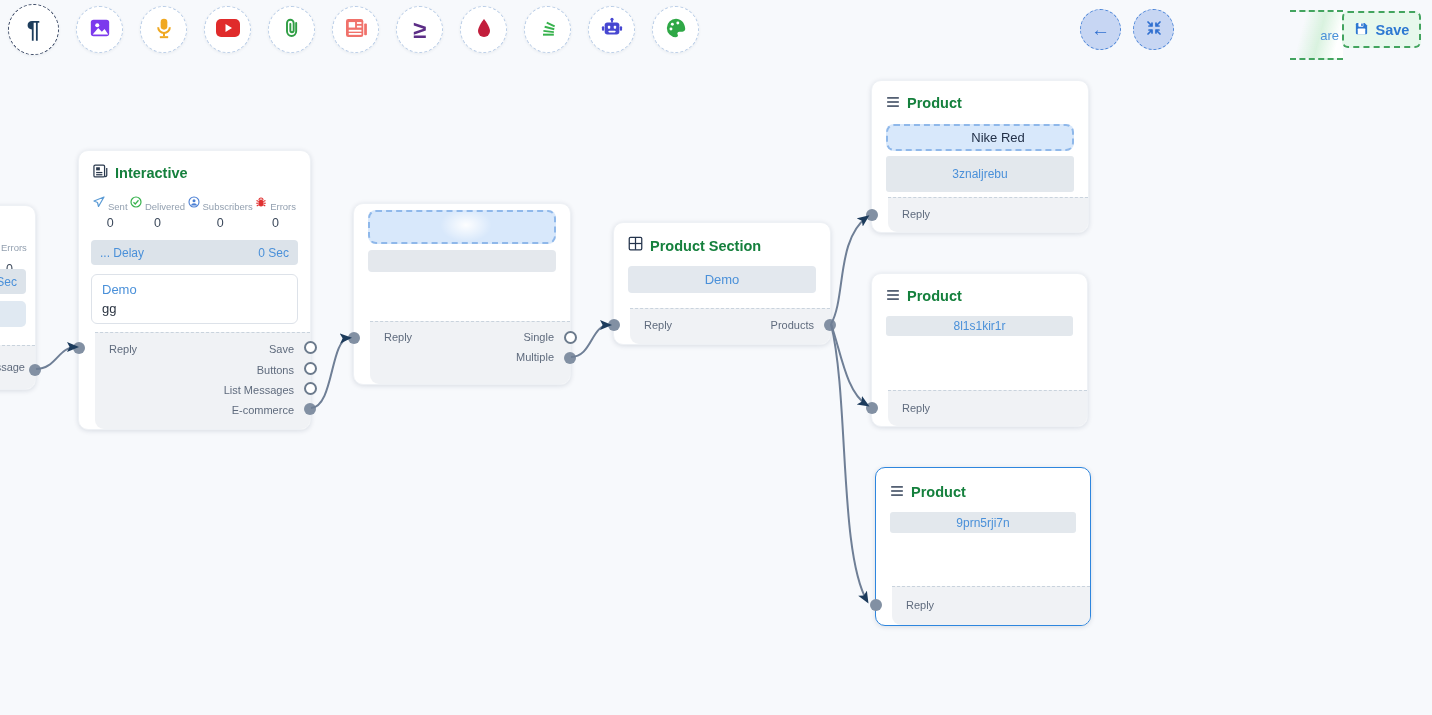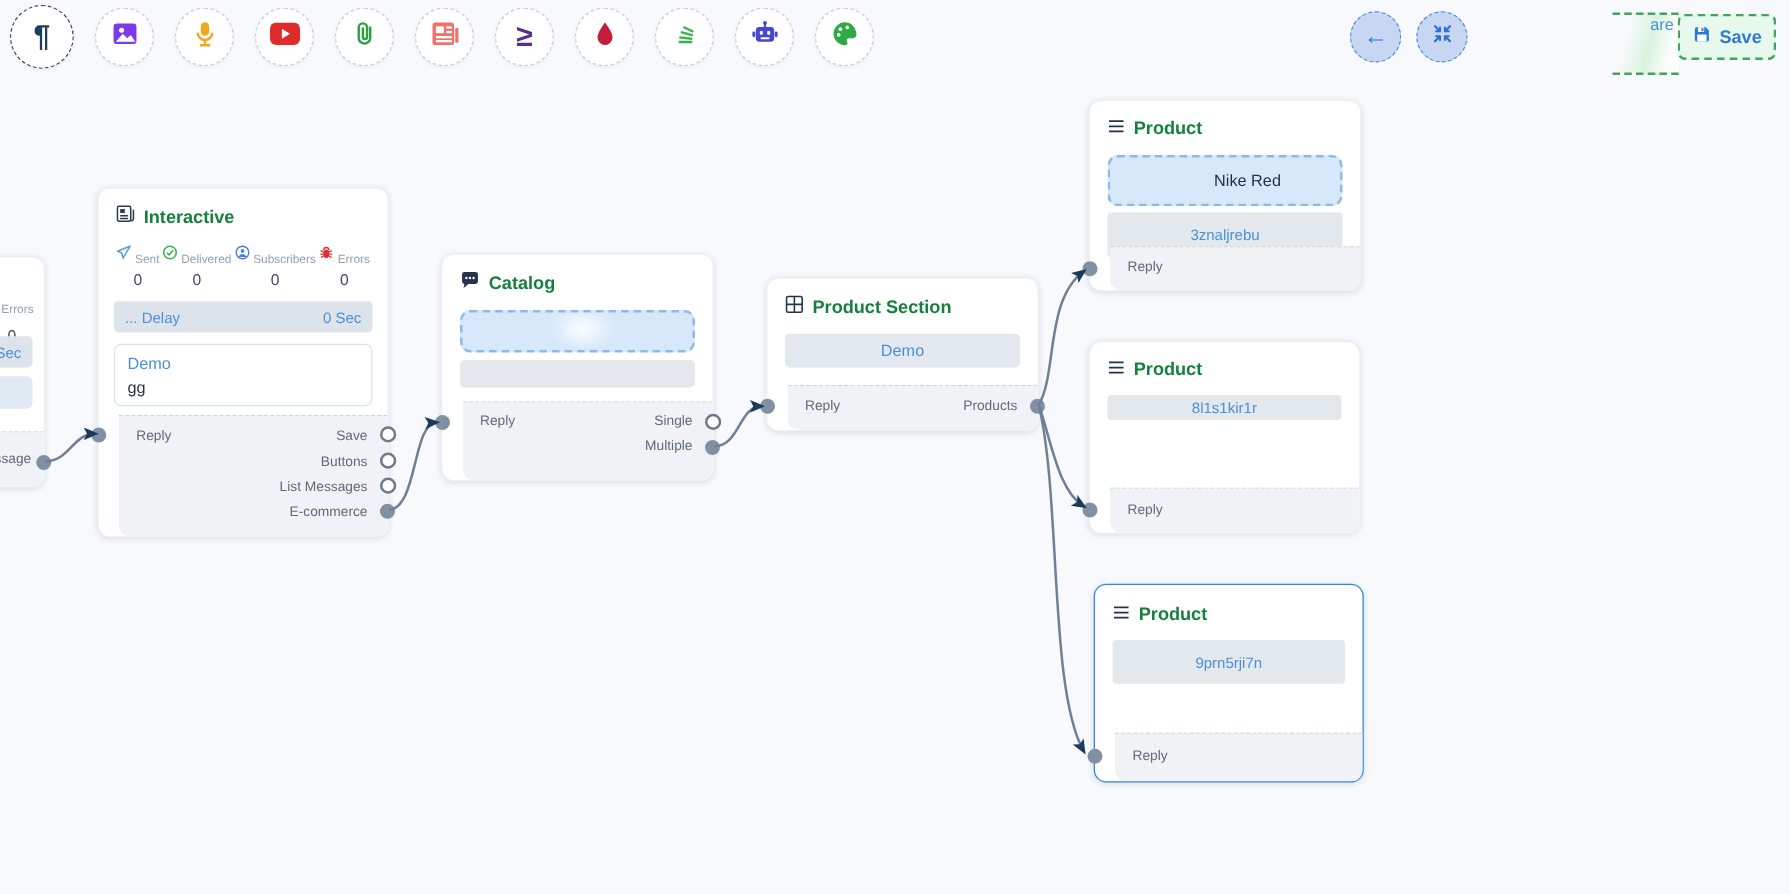--- a/index.html
+++ b/index.html
@@ -21,21 +21,21 @@
   .round-btn {
     position:absolute; width:41px; height:41px; border-radius:50%;
     background:#c7d6f3; border:1.6px dashed #4d86d8;
     display:flex; align-items:center; justify-content:center;
     color:#2f6fd0; z-index:20; cursor:pointer;
   }
   .share-peek {
     position:absolute; left:1290px; top:10px; width:53px; height:50px;
     border-top:2px dashed #43a45f; border-bottom:2px dashed #43a45f;
     background:linear-gradient(105deg, rgba(255,255,255,0) 25%, #d9f2df 55%, rgba(255,255,255,.95) 85%);
-    display:flex; align-items:flex-start; justify-content:flex-end;
+    display:flex; align-items:center; justify-content:flex-end;
     padding-right:4px; color:#4a90d9; font-size:13px; z-index:19; overflow:hidden;
   }
   .save-btn {
     position:absolute; left:1342px; top:11px; width:79px; height:37px;
     background:#e7f8ec; border:2px dashed #43a45f; border-radius:6px;
     display:flex; align-items:center; justify-content:center; gap:7px;
     color:#2e78d2; font-size:14.5px; font-weight:700; z-index:20; cursor:pointer;
   }
 
   
@@ -306,31 +306,20 @@
     <div class="out-row" style="top:71px;">E-commerce</div>
   </div>
   <div class="handle" style="left:-6px; top:191px;"></div>
   <div class="handle-hollow" style="right:-7px; top:190px;"></div>
   <div class="handle-hollow" style="right:-7px; top:211px;"></div>
   <div class="handle-hollow" style="right:-7px; top:231px;"></div>
   <div class="handle" style="right:-6px; top:252px;"></div>
 </div>
 
 <div class="node" style="left:353px; top:203px; width:218px; height:182px;">
-  <div class="node-header">
-    <span>
-      <svg width="16" height="14" viewBox="0 0 24 22">
-          <path d="M2 4 a3 3 0 0 1 3-3 L19 1 a3 3 0 0 1 3 3 L22 13 a3 3 0 0 1 -3 3 L10 16 L4 21 L5 16 a3 3 0 0 1 -3-3 Z" fill="#24344c"></path>
-          <circle cx="7.5" cy="8.5" r="1.5" fill="#fff"></circle>
-          <circle cx="12" cy="8.5" r="1.5" fill="#fff"></circle>
-          <circle cx="16.5" cy="8.5" r="1.5" fill="#fff"></circle>
-        </svg>
-    </span>
-    <span class="node-title">Catalog</span>
-  </div>
   <div class="dashed-blue-box" style="margin:6px 14px 0 14px; height:34px;">
     <div class="smudge"></div>
   </div>
   <div class="gray-pill" style="margin:6px 14px 0 14px; height:22px; background:#e4e8ed;"></div>
   <div class="node-footer" style="height:63px;">
     <div class="reply-label" style="top:9px;">Reply</div>
     <div class="out-row" style="top:9px;">Single</div>
     <div class="out-row" style="top:29px;">Multiple</div>
   </div>
   <div class="handle" style="left:-6px; top:128px;"></div>
@@ -364,21 +353,21 @@
   <div class="node-header">
     <span>
       <svg width="14" height="12" viewBox="0 0 24 20" stroke="#24344c" stroke-width="2.4">
           <line x1="2" y1="3" x2="22" y2="3"></line>
           <line x1="2" y1="10" x2="22" y2="10"></line>
           <line x1="2" y1="17" x2="22" y2="17"></line>
         </svg>
     </span>
     <span class="node-title">Product</span>
   </div>
-  <div class="dashed-blue-box" style="margin:6px 14px 0 14px; height:41px;padding-left:36px;">
+  <div class="dashed-blue-box" style="margin:6px 14px 0 14px; height:27px;padding-left:36px;">
     <span>Nike Red</span>
   </div>
   <div class="gray-pill" style="margin:5px 14px 0 14px; height:36px; border-radius:3px;">
     <span>3znaljrebu</span>
   </div>
   <div class="node-footer" style="height:35px;">
     <div class="reply-label" style="top:10px;">Reply</div>
   </div>
   <div class="handle" style="left:-6px; top:128px;"></div>
 </div>
@@ -407,21 +396,21 @@
   <div class="node-header" style="padding-top:15px;">
     <span>
       <svg width="14" height="12" viewBox="0 0 24 20" stroke="#24344c" stroke-width="2.4">
           <line x1="2" y1="3" x2="22" y2="3"></line>
           <line x1="2" y1="10" x2="22" y2="10"></line>
           <line x1="2" y1="17" x2="22" y2="17"></line>
         </svg>
     </span>
     <span class="node-title">Product</span>
   </div>
-  <div class="gray-pill" style="margin:5px 14px 0 14px; height:35px; border-radius:3px;">
+  <div class="gray-pill" style="margin:5px 14px 0 14px; height:21px; border-radius:3px;">
     <span>9prn5rji7n</span>
   </div>
   <div class="node-footer" style="height:39px;">
     <div class="reply-label" style="top:12px;">Reply</div>
   </div>
   <div class="handle" style="left:-6px; top:131px;"></div>
 </div>
 
 <svg id="edges" width="1432" height="715">
   <defs>

